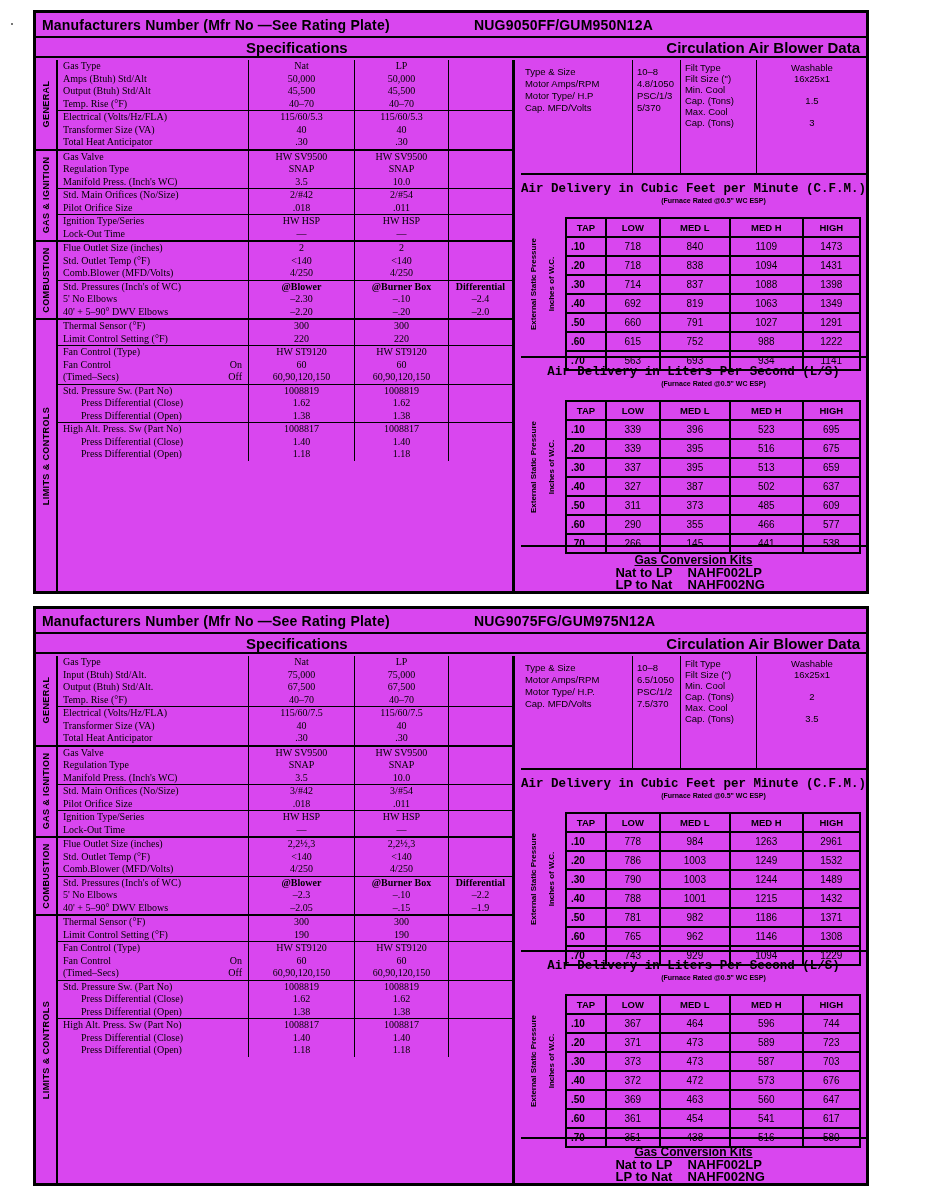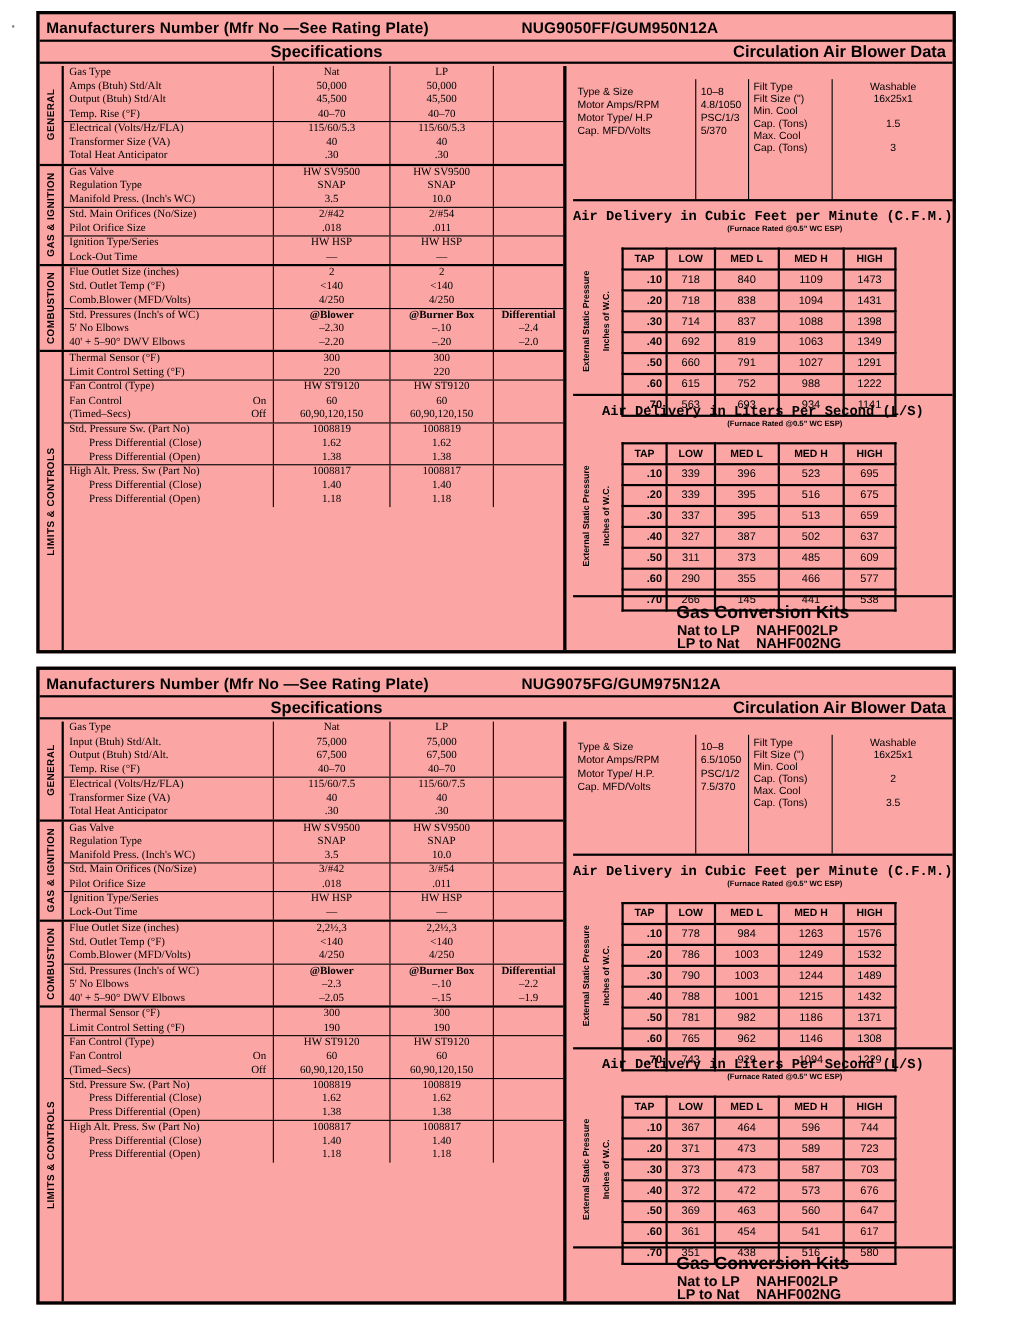--- a/index.html
+++ b/index.html
@@ -1,19 +1,19 @@
 <!DOCTYPE html>
 <html><head>
 <meta charset="utf-8">
 <style>
   * { box-sizing: border-box; margin: 0; padding: 0; }
   html, body { width: 926px; height: 1200px; background: #fff; overflow: hidden; }
   body { font-family: "Liberation Sans", sans-serif; color: #000; position: relative; }
 
-  .sheet { position: absolute; left: 33px; width: 836px; border: 3px solid #000; background: #fca5a5; }
+  .sheet { position: absolute; left: 33px; width: 836px; border: 3px solid #000; background: #d946ef; }
   .sheet.top { top: 10px; height: 584px; }
   .sheet.bottom { top: 606px; height: 580px; }
 
   .mfr-row { height: 25px; border-bottom: 2px solid #000; display: flex; align-items: center; font-weight: bold; font-size: 14px; letter-spacing: 0.2px; }
   .mfr-row .mfr-label { padding-left: 6px; width: 438px; white-space: nowrap; }
   .mfr-row .mfr-model { padding-left: 0; white-space: nowrap; }
 
   .head-row { height: 20px; border-bottom: 2px solid #000; position: relative; font-weight: bold; font-size: 15px; }
   .head-row .spec-title { position: absolute; left: 210px; top: 1px; }
   .head-row .circ-title { position: absolute; right: 6px; top: 1px; }
@@ -30,49 +30,49 @@
   .block:last-child { border-bottom: none; }
   .c-label { width: 191px; padding-left: 5px; border-right: 1.5px solid #000; }
   .c-nat { width: 106px; border-right: 1.5px solid #000; text-align: center; }
   .c-lp { width: 94px; border-right: 1.5px solid #000; text-align: center; }
   .c-extra { flex: 1; text-align: center; }
   .line { height: 12.5px; line-height: 12.5px; font-size: 10px; white-space: nowrap; overflow: hidden; }
   .line.bold { font-weight: bold; }
   .line.indent { padding-left: 18px; }
   .line .onoff { float: right; padding-right: 6px; }
 
-  .right { flex: 1; display: flex; flex-direction: column; margin-top: 12px; }
+  .right { flex: 1; display: flex; flex-direction: column; }
   .blower-info { height: 118px; border-bottom: 2px solid #000; display: flex; margin-left: 6px; }
   .bi-col { border-right: 1.5px solid #000; padding: 6px 3px 0 4px; font-size: 9.5px; }
   .bi-col:last-child { border-right: none; }
   .bi-col .line { height: 12px; line-height: 12px; font-size: 9.5px; }
   .bi-labels { width: 112px; }
   .bi-vals { width: 48px; }
   .bi-filt { width: 76px; padding-top: 2px; }
   .bi-filt .line { height: 11px; line-height: 11px; }
   .bi-fvals { flex: 1; text-align: center; padding-top: 2px; }
   .bi-fvals .line { height: 11px; line-height: 11px; }
 
   .airflow { border-bottom: 2px solid #000; margin-left: 6px; position: relative; }
   .airflow.cfm { height: 188px; }
   .airflow.ls { height: 194px; }
   .af-title { text-align: center; font-weight: bold; font-size: 12.5px; margin-top: 7px; white-space: nowrap; font-family: Liberation Mono, monospace; }
   .af-sub { text-align: center; font-weight: bold; font-size: 7px; margin-top: 1px; padding-left: 40px; }
   .af-side { position: absolute; left: 0; top: 38px; width: 42px; height: 142px; }
   .af-side span { position: absolute; top: 50%; transform: translate(-50%,-50%) rotate(-90deg); white-space: nowrap; font-size: 8px; font-weight: bold; }
   .af-side .s1 { left: 12px; }
   .af-side .s2 { left: 30px; }
-  table.af { position: absolute; left: 44px; top: 42px; border-collapse: collapse; width: 250px; }
+  table.af { position: absolute; left: 44px; top: 42px; border-collapse: collapse; width: 296px; }
   table.af th, table.af td { border: 2px solid #000; height: 19px; text-align: center; font-size: 10px; }
   table.af th { font-weight: bold; font-size: 9.5px; }
-  table.af td:first-child { text-align: left; padding-left: 21px; font-weight: bold; }
+  table.af td:first-child { text-align: left; padding-left: 4px; font-weight: bold; }
   table.af col.tap { width: 40px; }
 
   .kits { flex: 1; margin-left: 6px; text-align: center; padding-top: 6px; }
-  .kits .k-title { font-weight: bold; font-size: 16px; }
+  .kits .k-title { font-weight: bold; font-size: 12px; text-decoration: underline; }
   .kits .k-row { font-size: 13px; font-weight: bold; line-height: 12px; display: flex; justify-content: center; }
   .kits .k-row span:first-child { width: 72px; text-align: left; }
   .kits .k-row span:last-child { width: 84px; text-align: left; }
 
   .dot { position: absolute; left: 11px; top: 23px; width: 2px; height: 2px; background: #777; }
 </style>
 </head>
 <body>
 
 <div class="dot"></div>
@@ -876,21 +876,21 @@
                   <th>LOW</th>
                   <th>MED L</th>
                   <th>MED H</th>
                   <th>HIGH</th>
                 </tr>
                 <tr>
                   <td>.10</td>
                   <td>778</td>
                   <td>984</td>
                   <td>1263</td>
-                  <td>1576</td>
+                  <td>2961</td>
                 </tr>
                 <tr>
                   <td>.20</td>
                   <td>786</td>
                   <td>1003</td>
                   <td>1249</td>
                   <td>1532</td>
                 </tr>
                 <tr>
                   <td>.30</td>

